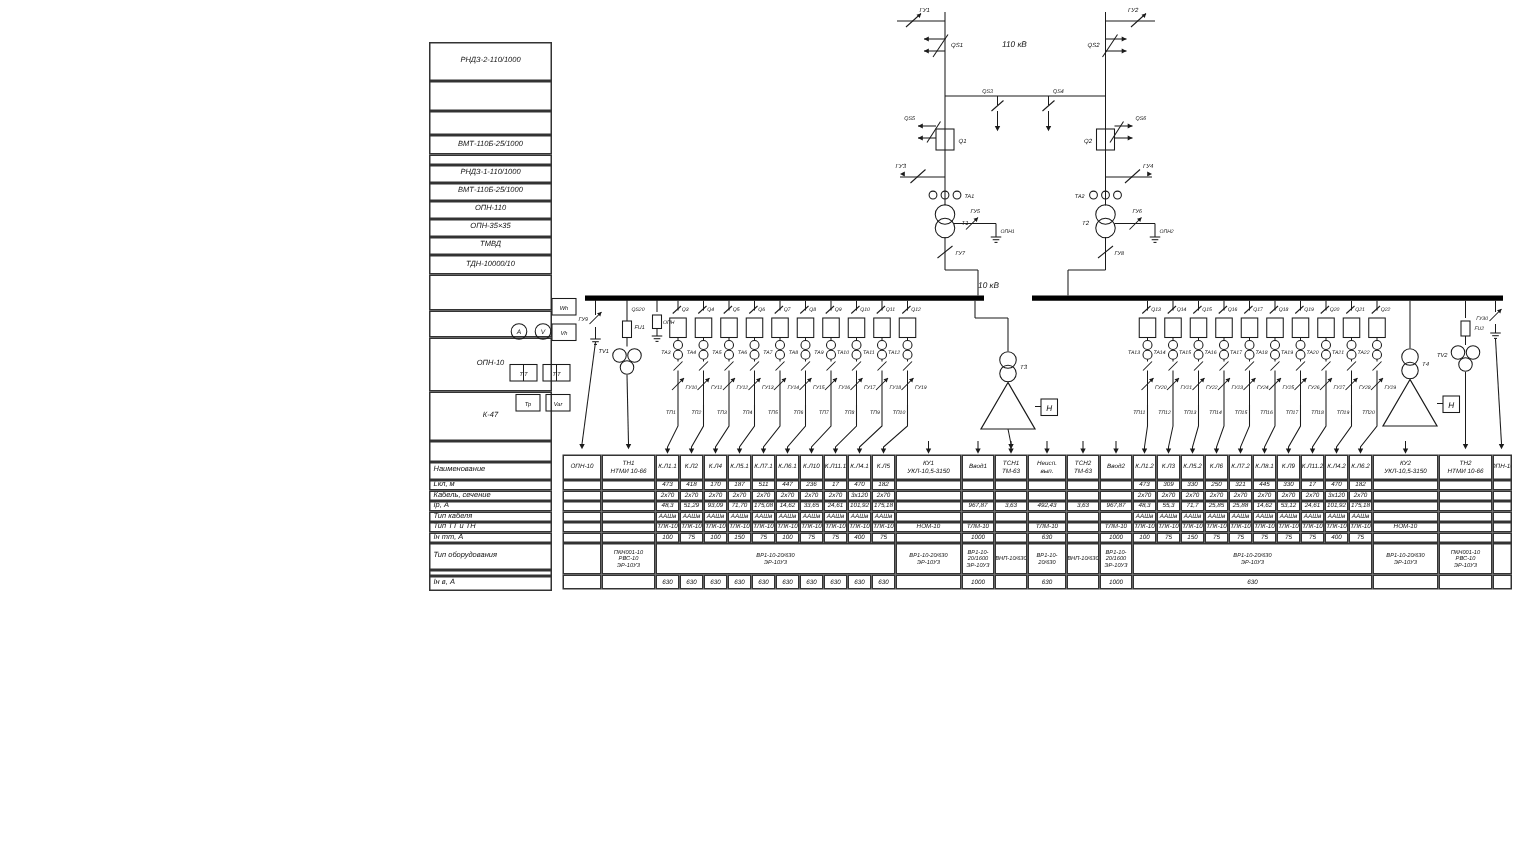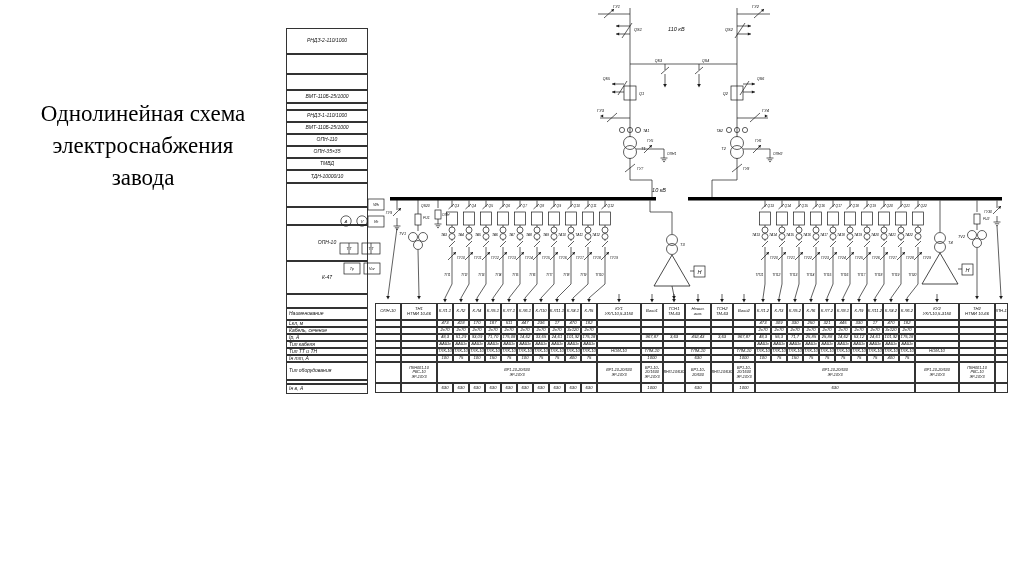--- a/index.html
+++ b/index.html
@@ -14,25 +14,20 @@
   .tcell{position:absolute;box-sizing:border-box;border:0.5px solid #333;
          font-size:4.2px;font-style:italic;color:#111;overflow:hidden;white-space:pre-line;
          display:flex;align-items:center;justify-content:center;text-align:center;line-height:1.1;}
   .tcell.eq{font-size:3.8px;}
   svg{position:absolute;left:0;top:0;}
 </style>
 </head>
 <body>
 
 <div class="canvas">
-  <div class="title">
-    <div>Однолинейная схема</div>
-    <div>электроснабжения</div>
-    <div>завода</div>
-  </div>
   <div id="legend">
       <div class="lcell" style="left: 286px; top: 28px; width: 82px; height: 26px;">РНДЗ-2-110/1000</div>
       <div class="lcell" style="left: 286px; top: 54px; width: 82px; height: 20px;"></div>
       <div class="lcell" style="left: 286px; top: 74px; width: 82px; height: 16px;"></div>
       <div class="lcell" style="left: 286px; top: 90px; width: 82px; height: 13px;">ВМТ-110Б-25/1000</div>
       <div class="lcell" style="left: 286px; top: 103px; width: 82px; height: 7px;"></div>
       <div class="lcell" style="left: 286px; top: 110px; width: 82px; height: 12px;">РНДЗ-1-110/1000</div>
       <div class="lcell" style="left: 286px; top: 122px; width: 82px; height: 12px;">ВМТ-110Б-25/1000</div>
       <div class="lcell" style="left: 286px; top: 134px; width: 82px; height: 12px;">ОПН-110</div>
       <div class="lcell" style="left: 286px; top: 146px; width: 82px; height: 12px;">ОПН-35×35</div>

